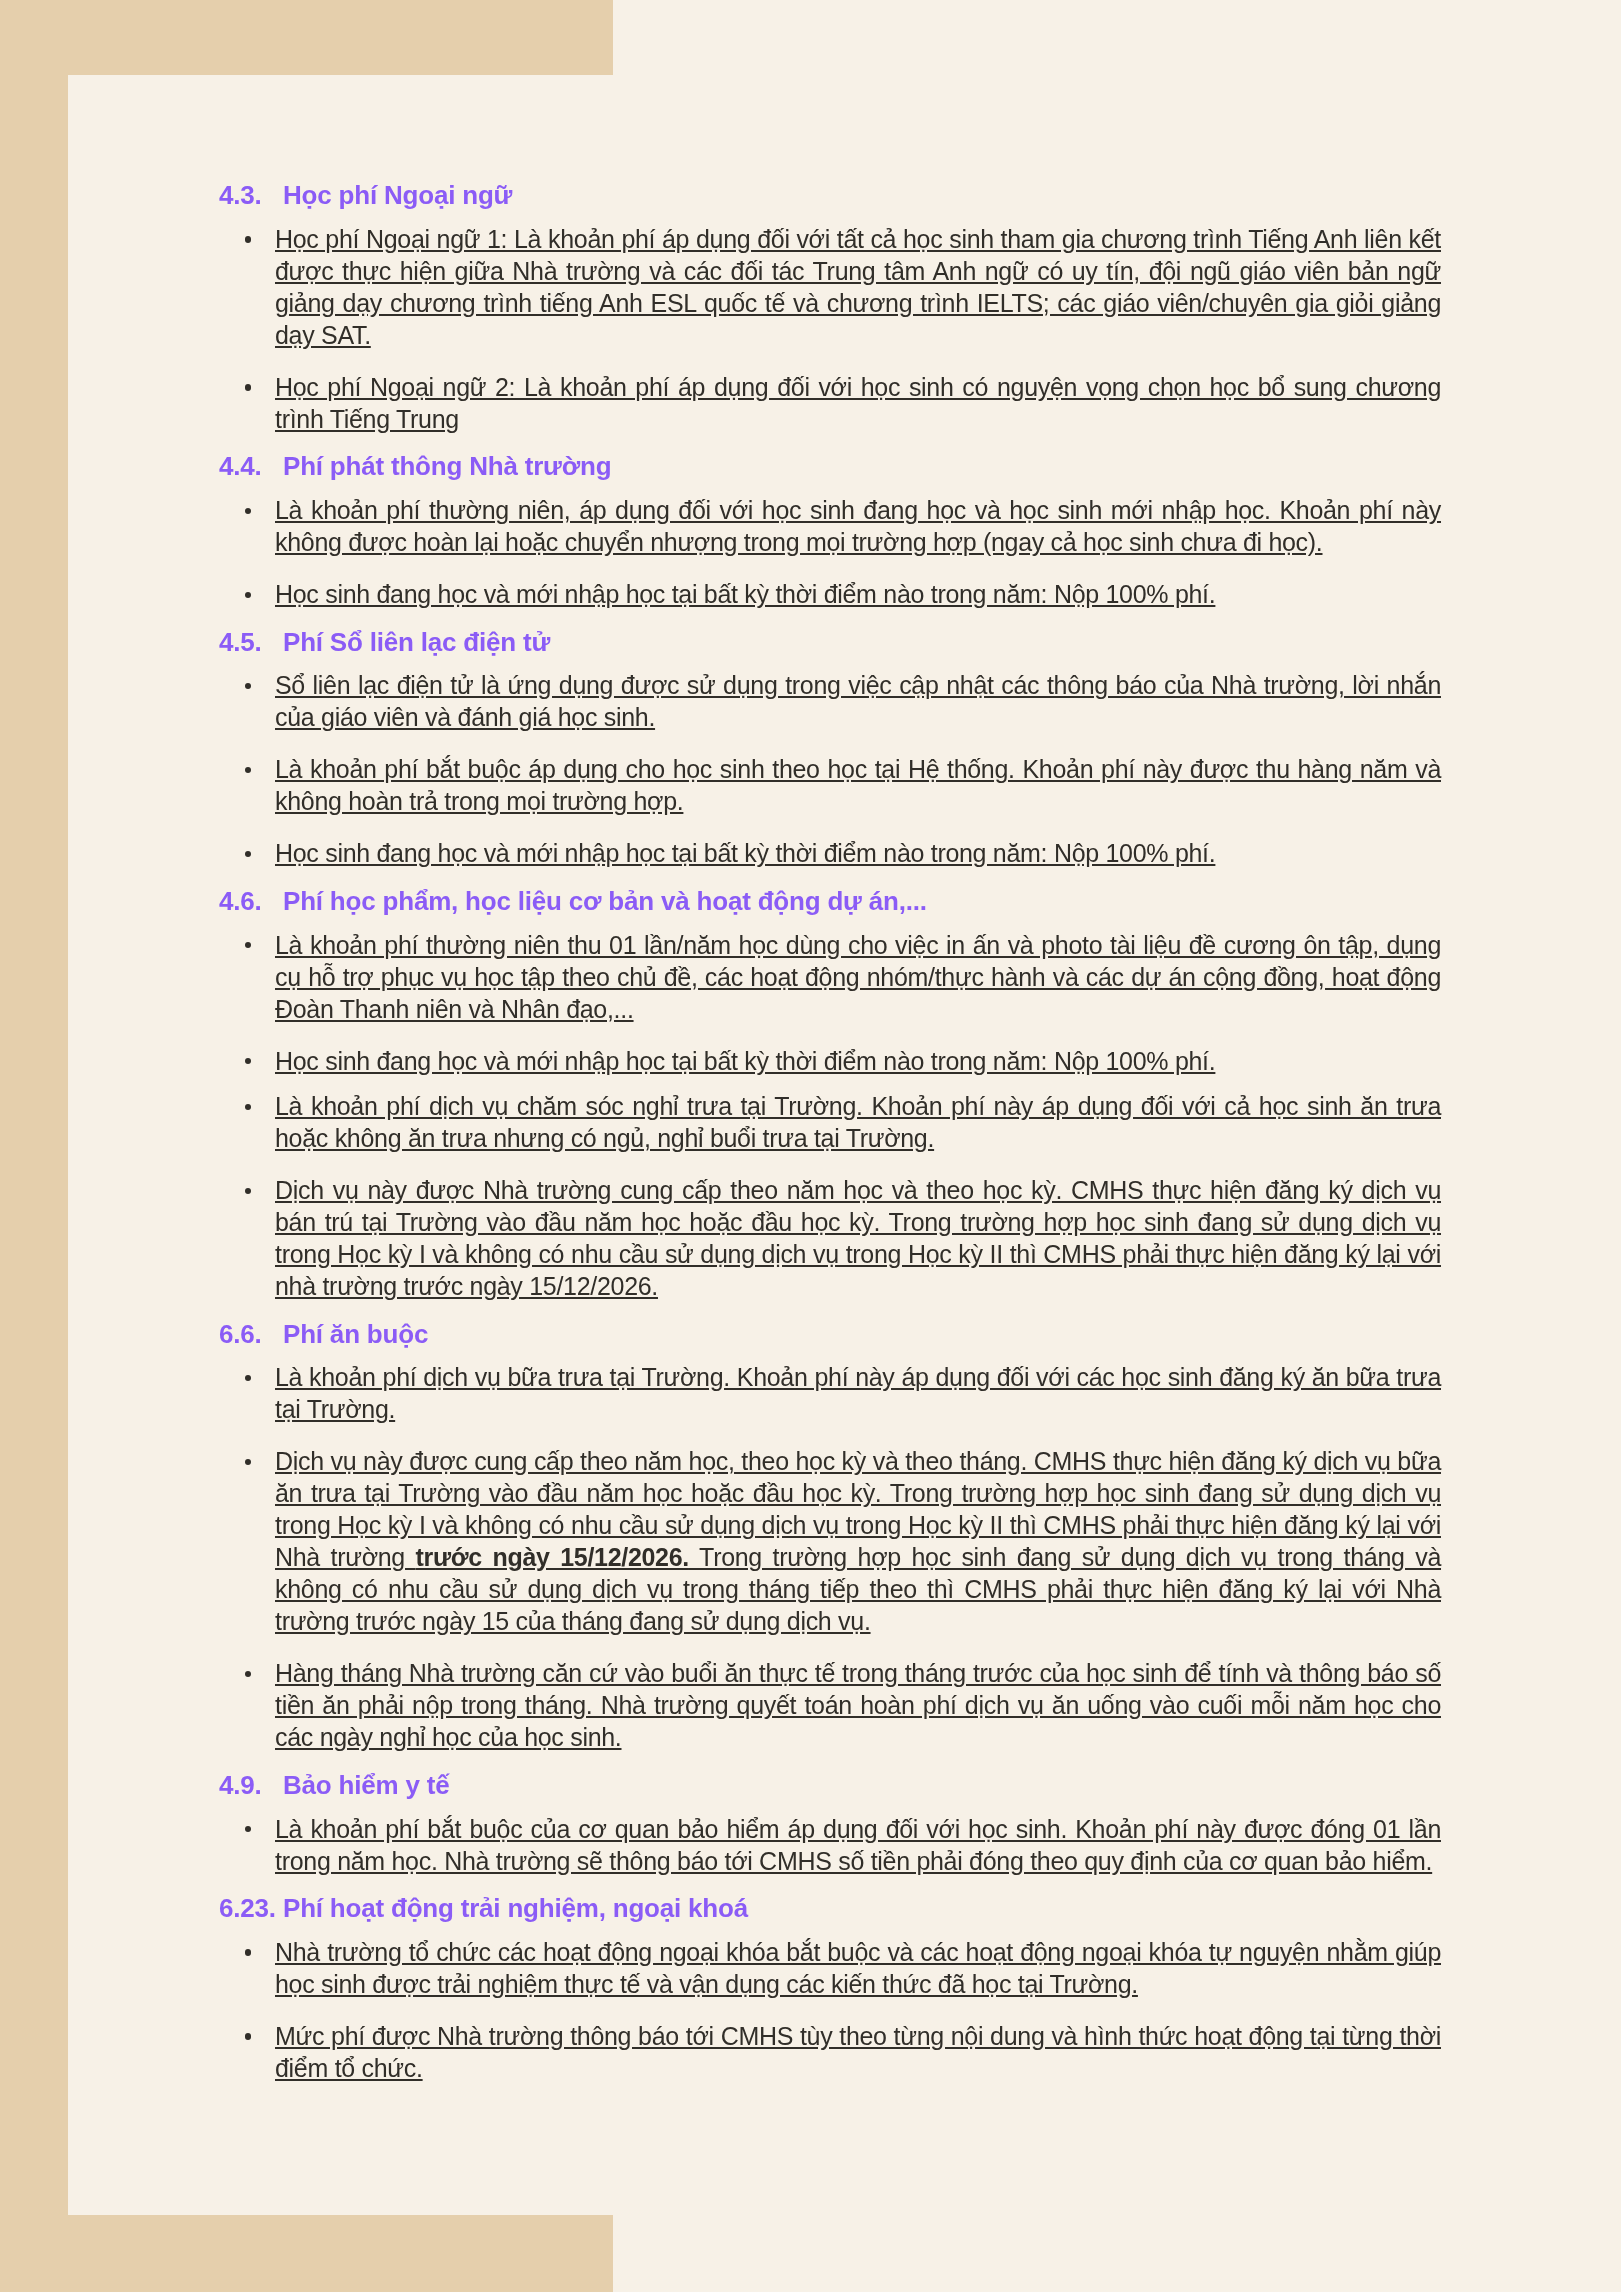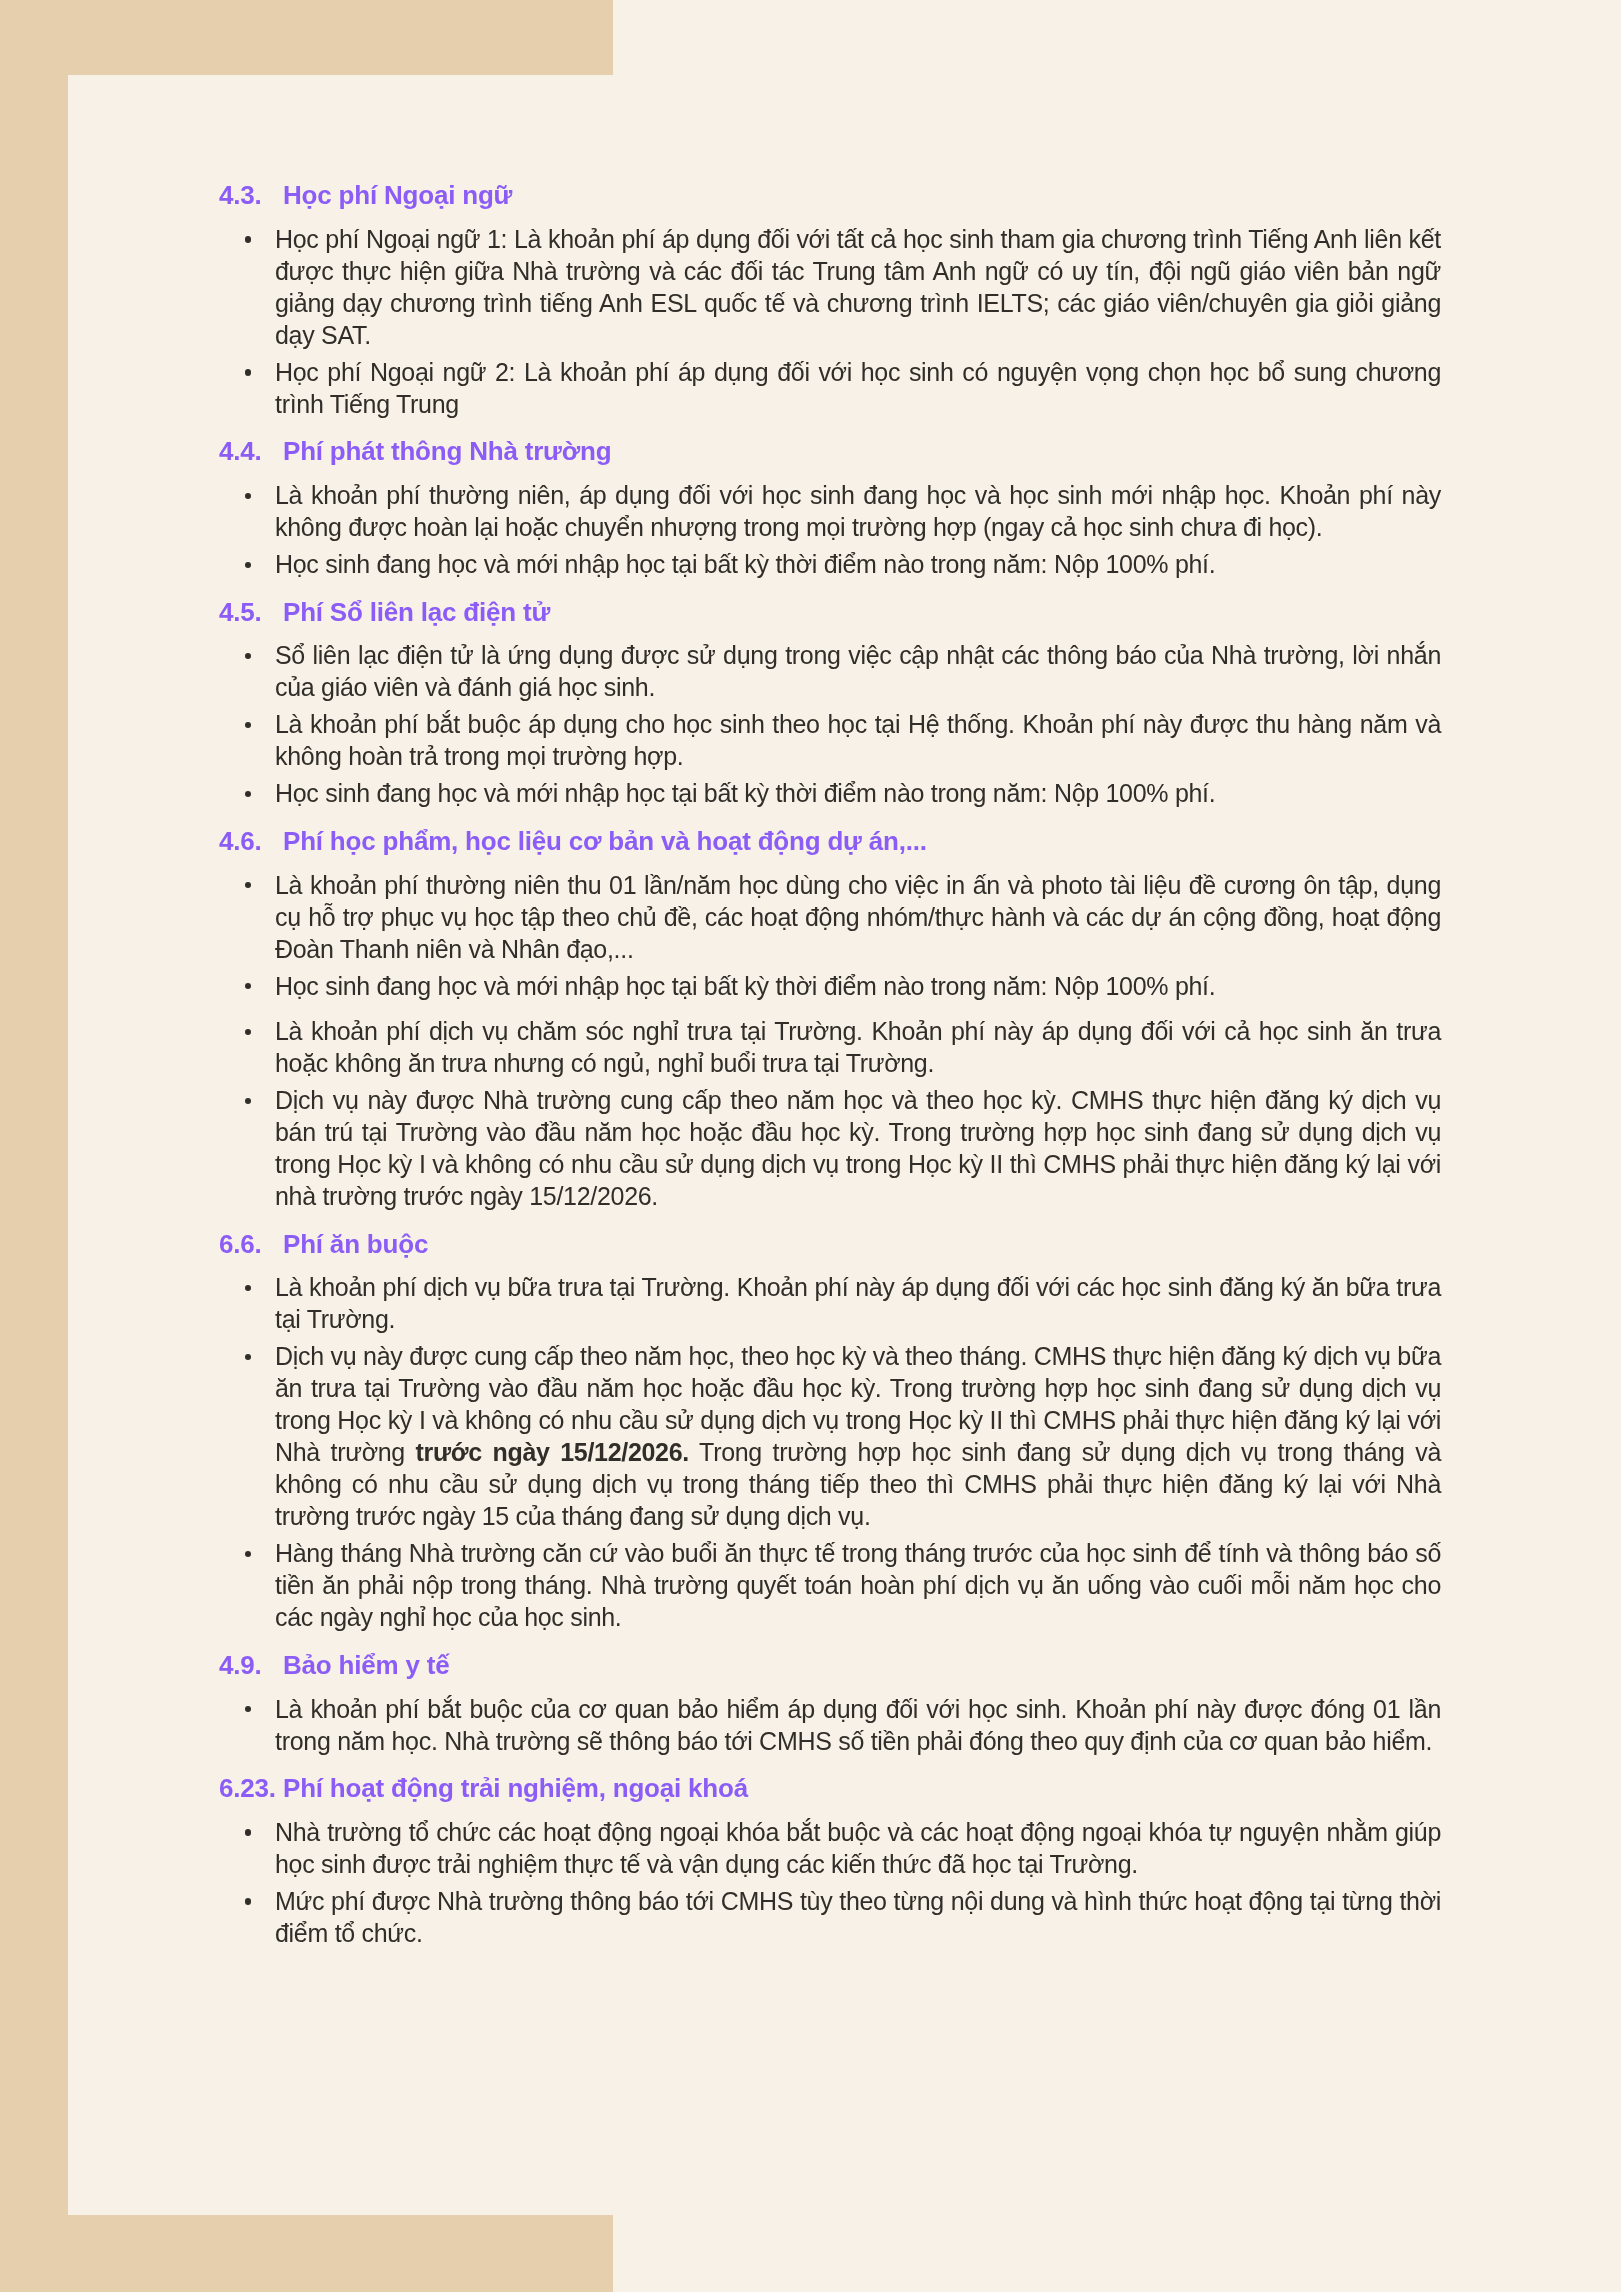--- a/index.html
+++ b/index.html
@@ -44,22 +44,23 @@
     list-style: none;
   }
   ul.bullets li {
     position: relative;
     padding-left: 56px;
     font-size: 25px;
     line-height: 32px;
     text-align: justify;
     letter-spacing: -0.3px;
     color: #312e29;
+    text-decoration: underline;
   }
-  ul.bullets li + li { margin-top: 5px; }
+  ul.bullets li + li { margin-top: 20px; }
   .bullet-marker {
     position: absolute;
     left: 26px;
     top: 13.4px;
     width: 6.3px;
     height: 6.3px;
     border-radius: 50%;
     background: #312e29;
   }
   b { font-weight: 700; }

